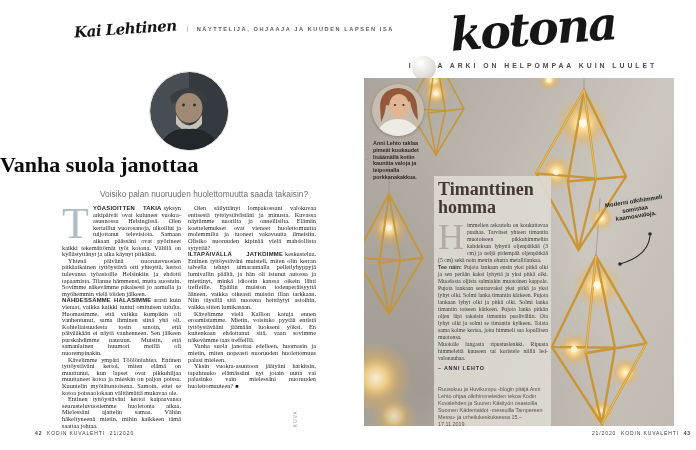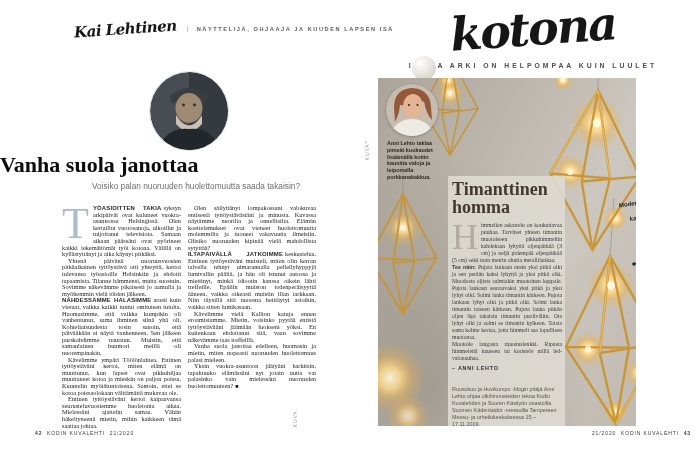--- a/index.html
+++ b/index.html
@@ -12,21 +12,21 @@
           transform:rotate(-4deg);letter-spacing:-0.5px;color:#141414;}
   .role{margin-left:10px;padding-left:9px;border-left:1px solid #c4c4c4;
         font-family:"Liberation Sans",sans-serif;font-weight:700;font-size:5.6px;
         letter-spacing:1.6px;color:#5d5d5d;}
 
   .portrait{position:absolute;left:150px;top:72px;width:78px;height:78px;border-radius:50%;
             overflow:hidden;box-shadow:0 0 0 1px #e2e2e2;}
 
   .lp-title{position:absolute;left:0;top:152px;width:378px;margin:0;text-align:left;
             font-family:"Liberation Serif",serif;font-weight:700;font-size:22px;color:#0c0c0c;}
-  .lp-sub{position:absolute;left:0;top:181px;width:392px;margin:0;text-align:center;
+  .lp-sub{position:absolute;left:0;top:181px;width:392px;margin:8px;text-align:center;
           font-family:"Liberation Sans",sans-serif;font-size:8.3px;color:#6d6d6d;}
 
   .cols{position:absolute;left:62px;top:205px;width:254px;display:flex;gap:7px;}
   .col{font-size:6.3px;line-height:6.6px;text-align:justify;color:#242424;}
   .col1{width:119px;}
   .col2{width:128px;}
   .col p{margin:0 0 0 0;}
   .col p + p{margin-top:0;}
   .col p.ind{text-indent:6px;}
   .lead{font-family:"Liberation Sans",sans-serif;font-weight:700;font-size:5.9px;letter-spacing:.2px;margin-right:2px;}
@@ -48,21 +48,21 @@
   
   .kotona{position:absolute;left:378px;top:2px;width:310px;margin:0;text-align:center;
           font-family:"DejaVu Serif",serif;font-style:italic;font-weight:700;font-size:46px;
           letter-spacing:-2px;color:#161616;transform:rotate(-4deg);}
   .tagline{position:absolute;left:378px;top:62px;width:310px;margin:0;text-align:center;
            font-family:"Liberation Sans",sans-serif;font-weight:700;font-size:6.8px;
            letter-spacing:3px;color:#4b4b4b;}
   .paper-ball{position:absolute;left:412px;top:56px;width:24px;height:24px;border-radius:50%;
               background:radial-gradient(circle at 35% 30%, #ffffff, #dfdad3 65%, #c6c0b8);}
 
-  .photo{position:absolute;left:378px;top:78px;width:258px;height:348px;overflow:hidden;
+  .photo{position:absolute;left:364px;top:78px;width:310px;height:348px;overflow:hidden;
          background:linear-gradient(118deg,#aba49b 0%,#bdb7ae 35%,#ccc7bf 62%,#c0bab1 100%);}
   .photo .shade{position:absolute;inset:0;
          background:radial-gradient(ellipse at 20% 90%, rgba(70,62,52,.28), rgba(0,0,0,0) 55%);}
   .ornaments{position:absolute;left:0;top:0;}
 
   .inset-portrait{position:absolute;left:8px;top:6px;width:52px;height:52px;border-radius:50%;
                   overflow:hidden;box-shadow:0 1px 3px rgba(0,0,0,.25);}
   .inset-caption{position:absolute;left:9px;top:62px;width:54px;
                  font-family:"Liberation Sans",sans-serif;font-weight:700;font-size:5.4px;
                  line-height:6.8px;color:#2d2821;}

